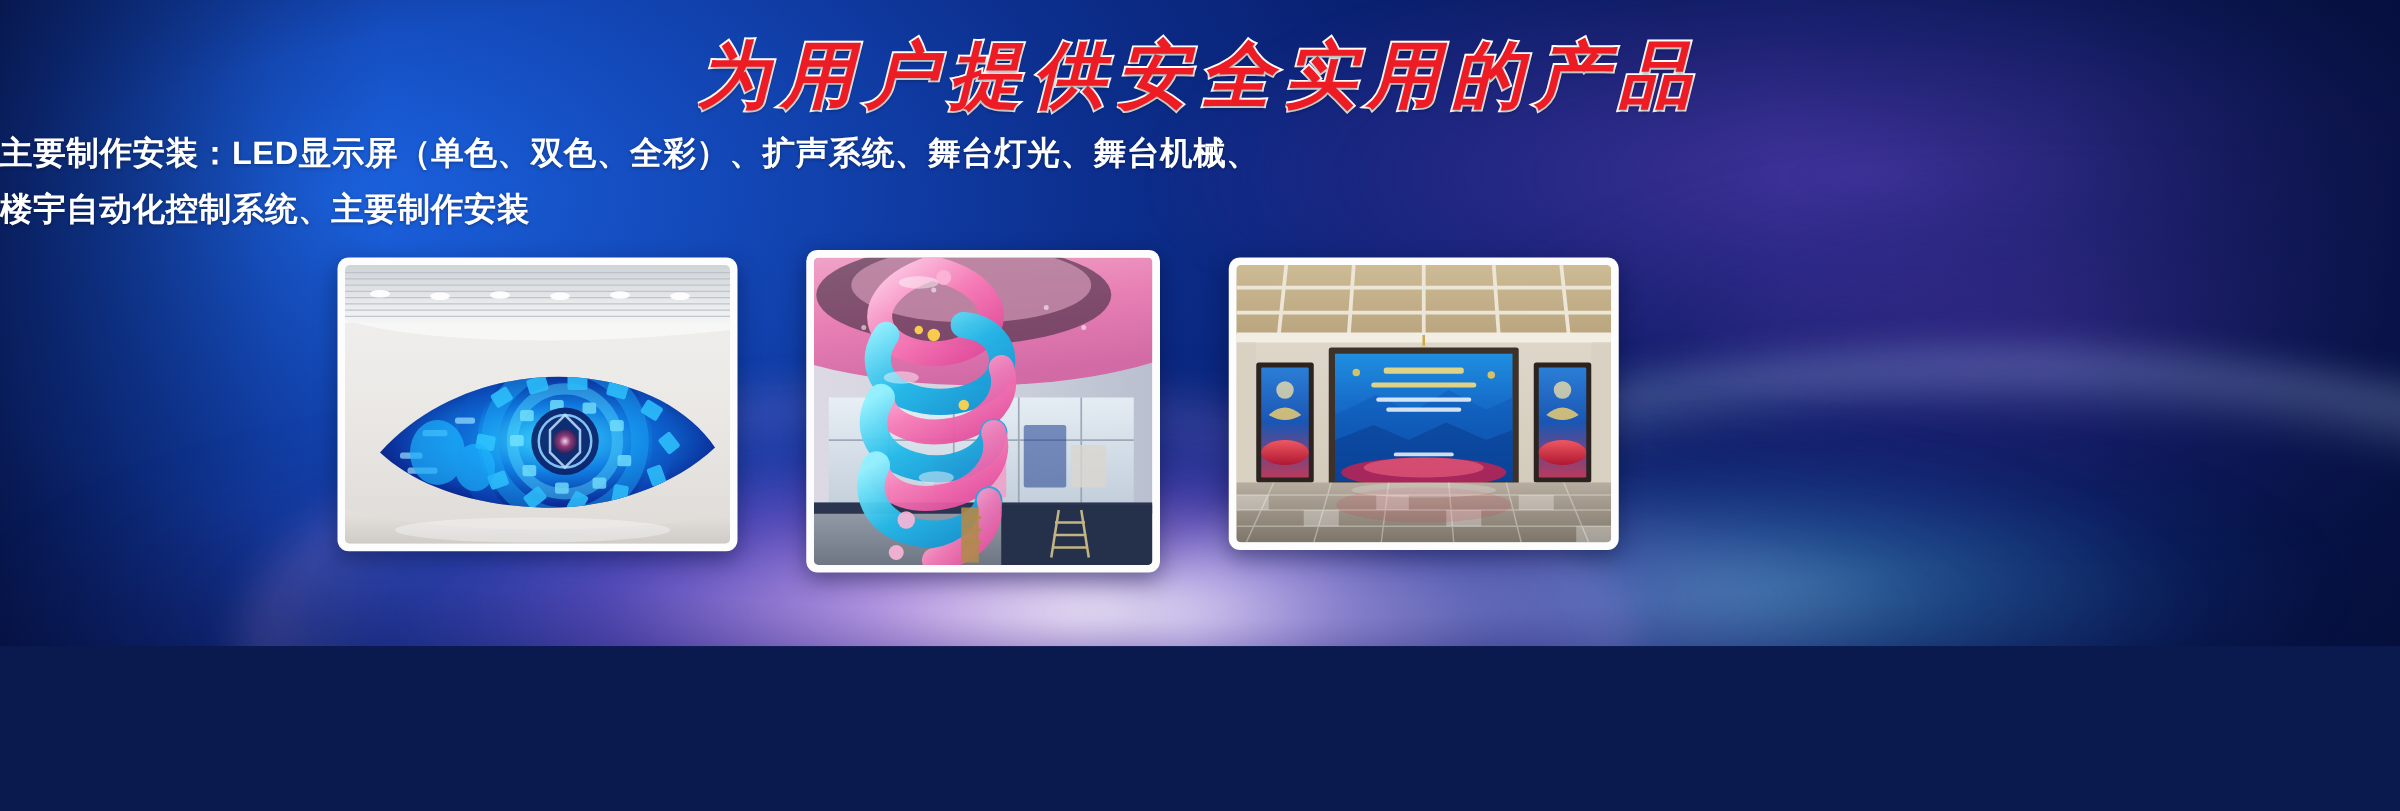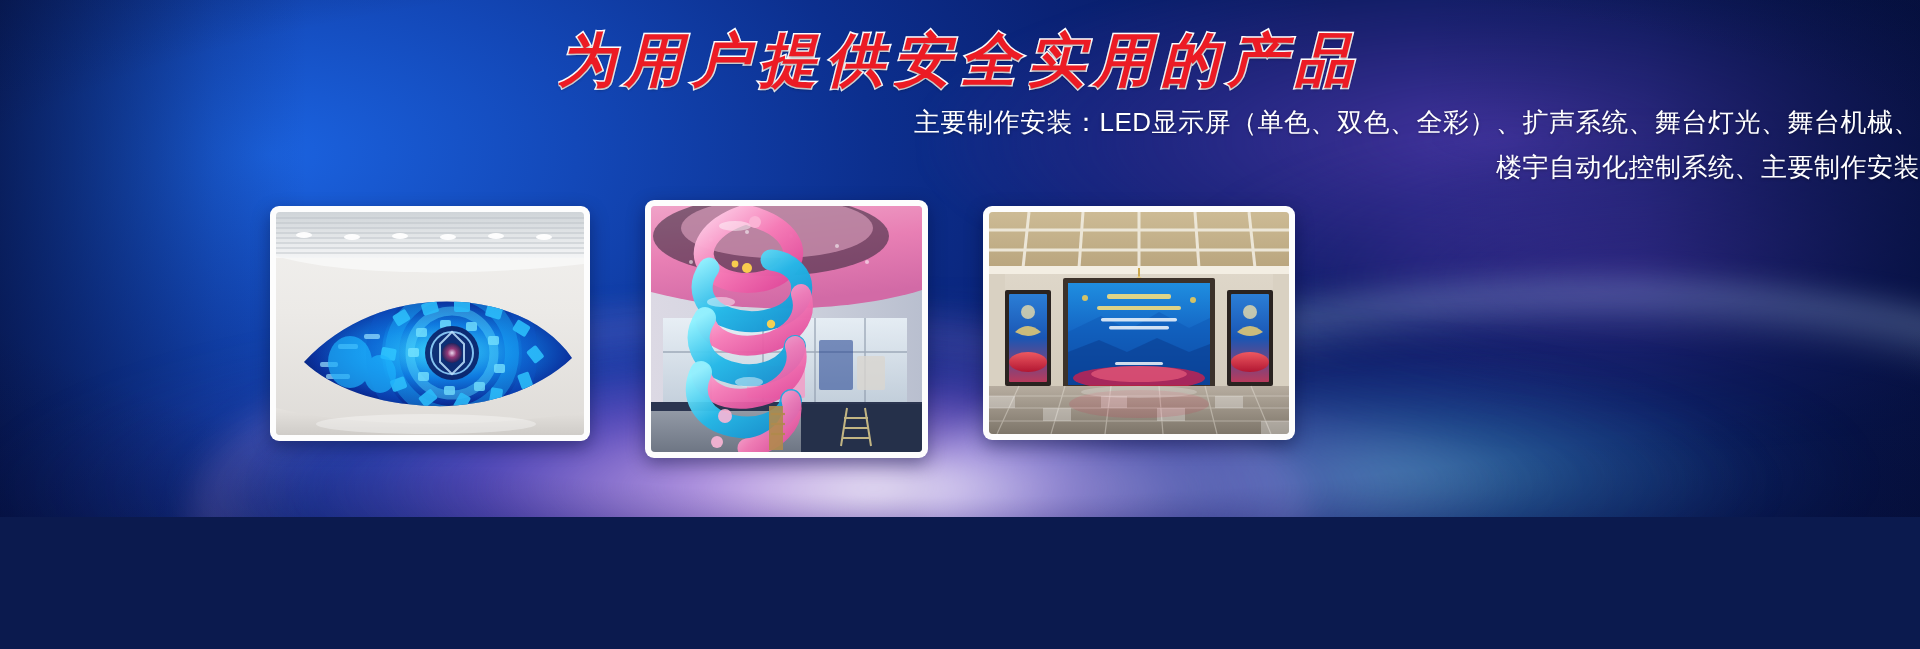--- a/index.html
+++ b/index.html
@@ -77,24 +77,24 @@
     font-family:"DejaVu Serif","Liberation Serif",serif;
     font-size:58px;font-weight:700;letter-spacing:9px;
     color:#ec1b24;
     -webkit-text-stroke:3px #ffffff;
     paint-order:stroke fill;
     text-shadow:0 2px 3px rgba(0,0,0,.28);
     font-style:italic;
     white-space:nowrap;
   }
   .subtitle{
-    position:absolute;left:0;right:0;top:100px;text-align:right;
+    position:absolute;left:0;right:0;top:100px;text-align:left;
     color:#ffffff;font-size:26px;line-height:45px;letter-spacing:.5px;
     text-shadow:0 1px 3px rgba(0,0,10,.35);
-    font-weight:400;
+    font-weight:700;
   }
   .subtitle div{white-space:nowrap;}
 
   
   .cards{
     position:absolute;left:0;right:0;top:200px;height:270px;
   }
   .card{
     position:absolute;background:#fdfdfd;border-radius:9px;
     box-shadow:0 6px 18px rgba(2,8,40,.42);

